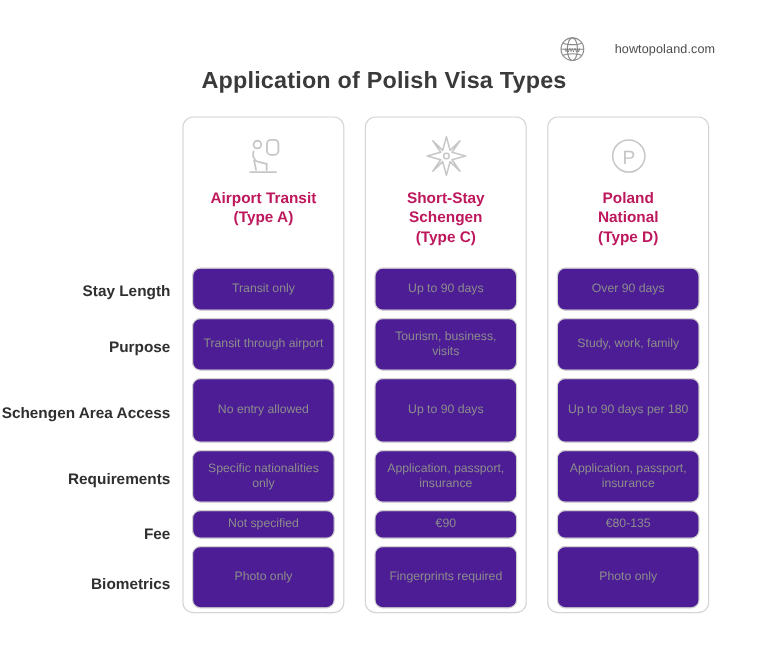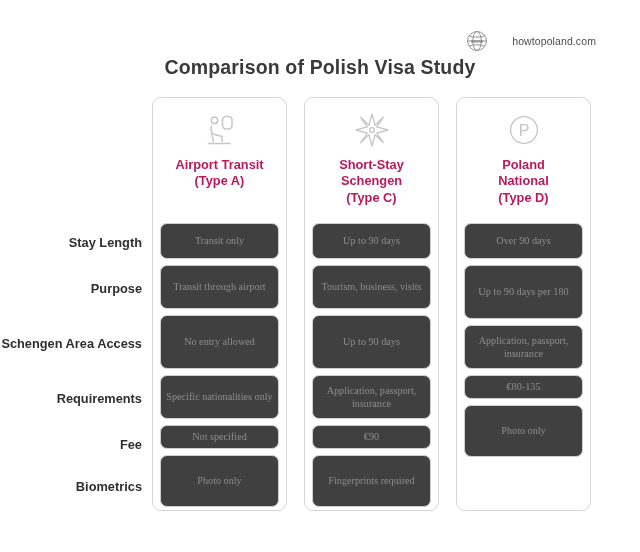--- a/index.html
+++ b/index.html
@@ -124,22 +124,21 @@
     box-sizing: border-box;
     display: flex;
     align-items: center;
     justify-content: center;
     text-align: center;
     font-size: 10.2px;
     color: #8c8c8c;
     line-height: 1.3;
     padding: 2px 5px;
     margin-bottom: 6px;
-    background: #404040;
-    font-family: Liberation Serif, serif;
+    background: #4c1d95;
   }
 
   
   .h-0 { height: 36px; }
   .h-1 { height: 44px; }
   .h-2 { height: 54px; }
   .h-3 { height: 44px; }
   .h-4 { height: 24px; }
   .h-5 { height: 52px; }
 
@@ -161,21 +160,21 @@
       <ellipse cx="12" cy="12" rx="4.6" ry="10.3"></ellipse>
       <line x1="1.7" y1="12" x2="22.3" y2="12"></line>
       <path d="M3.4 6.3 C7 8.4, 17 8.4, 20.6 6.3"></path>
       <path d="M3.4 17.7 C7 15.6, 17 15.6, 20.6 17.7"></path>
       <text x="12" y="14.4" font-size="6.4" font-family="Liberation Sans, sans-serif" fill="#6f6f6f" stroke="none" text-anchor="middle">www</text>
     </svg>
   </span>
   <span class="brand-text">howtopoland.com</span>
 </div>
 
-<div id="page-title">Comparison of Polish Visa Study</div>
+<div id="page-title">Application of Polish Visa Types</div>
 
 <div id="grid">
 
   <div id="row-labels">
     <div class="row-label lbl-0">Stay Length</div>
     <div class="row-label lbl-1">Purpose</div>
     <div class="row-label lbl-2">Schengen Area Access</div>
     <div class="row-label lbl-3">Requirements</div>
     <div class="row-label lbl-4">Fee</div>
     <div class="row-label lbl-5">Biometrics</div>
@@ -241,19 +240,20 @@
           <text x="20" y="26.3" font-size="16" font-family="Liberation Sans, sans-serif" fill="#c6c6c6" stroke="none" text-anchor="middle">P</text>
         </svg>
       </span>
       <div class="card-title">
         <div>Poland</div>
         <div>National</div>
         <div>(Type D)</div>
       </div>
     </div>
     <div class="cell h-0">Over 90 days</div>
+    <div class="cell h-1">Study, work, family</div>
     <div class="cell h-2">Up to 90 days per 180</div>
     <div class="cell h-3">Application, passport, insurance</div>
     <div class="cell h-4">€80-135</div>
     <div class="cell h-5">Photo only</div>
   </div>
 
 </div>
 
 </body></html>

